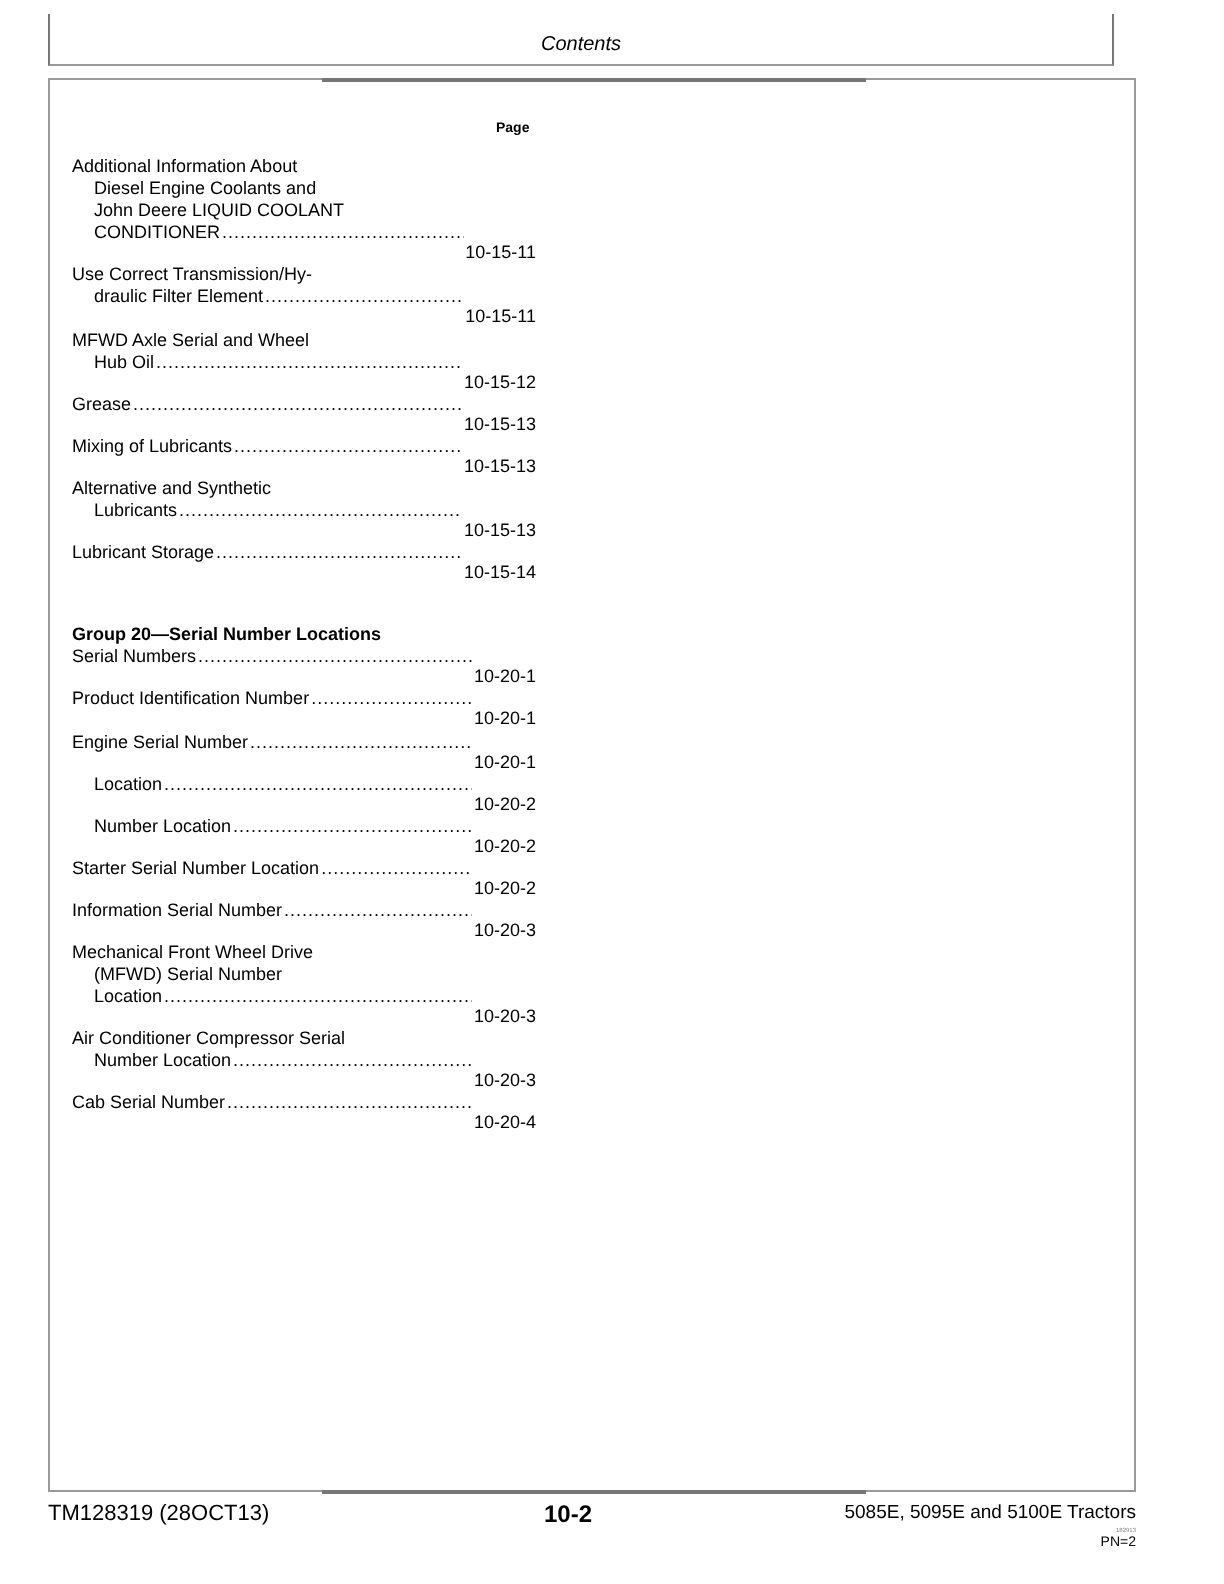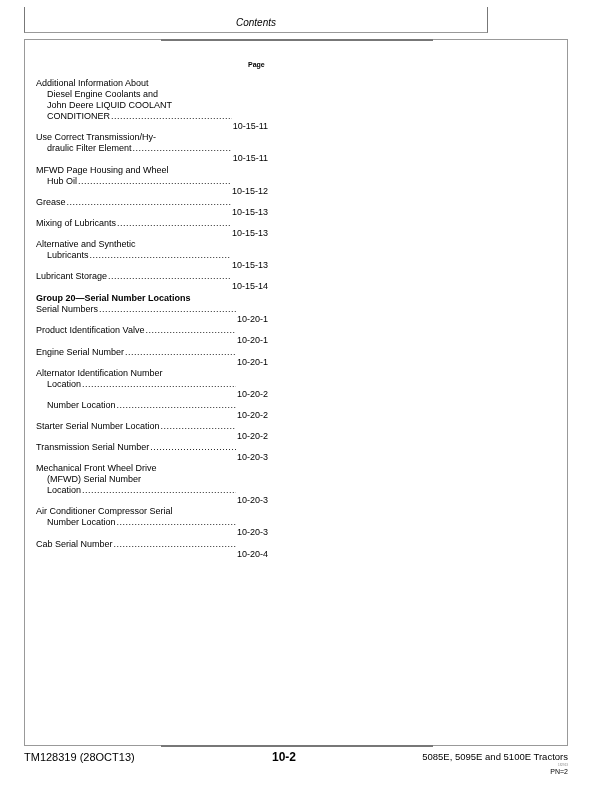--- a/index.html
+++ b/index.html
@@ -1,21 +1,21 @@
 <!DOCTYPE html>
 <html><head>
   <meta charset="utf-8">
   <style>
     html, body { margin: 0; padding: 0; }
     body {
       width: 612px; height: 792px; position: relative; background: #ffffff;
       font-family: "Liberation Sans", sans-serif; color: #000; overflow: hidden;
     }
     .header-box {
-      position: absolute; left: 24px; top: 7px; width: 464px; height: 26px;
+      position: absolute; left: 24px; top: 7px; width: 533px; height: 26px;
       border-left: 1px solid #777; border-right: 1px solid #777; border-bottom: 1px solid #999;
       box-sizing: border-box;
     }
     .header-title {
       position: absolute; left: 0; right: 0; top: 10px; text-align: center;
       font-style: italic; font-size: 10px;
     }
     .main-box {
       position: absolute; left: 24px; top: 39px; width: 544px; height: 707px;
       border: 1px solid #999; box-sizing: border-box;
@@ -35,21 +35,21 @@
     .line { display: flex; white-space: nowrap; text-align: right; }
     .line.indent { padding-left: 11px; }
     .line .txt { flex: 0 0 auto; }
     .line .dots {
       flex: 1 1 auto; overflow: hidden; margin: 0 1px; letter-spacing: 0.5px;
     }
     .line .dots::before {
       content: "................................................................................................................................................";
     }
     .line .pg { flex: 0 0 auto; margin-top: 10px; }
-    .group-head { font-weight: bold; margin-top: 1px; }
+    .group-head { font-weight: bold; margin-top: 20px; }
     .footer-left { position: absolute; left: 24px; top: 751px; font-size: 11px; }
     .footer-center { position: absolute; left: 272px; top: 750px; font-size: 12px; font-weight: bold; }
     .footer-right { position: absolute; right: 44px; top: 751px; font-size: 9.5px; text-align: right; }
     .footer-code { position: absolute; right: 44px; top: 763px; font-size: 3px; color: #888; }
     .footer-pn { position: absolute; right: 44px; top: 768px; font-size: 7px; }
   </style>
 </head>
 <body>
 
 <div class="header-box">
@@ -84,21 +84,21 @@
         <span class="txt">Use Correct Transmission/Hy-</span>
       </div>
       <div class="line indent">
         <span class="txt">draulic Filter Element</span>
         <span class="dots"></span>
         <span class="pg">10-15-11</span>
       </div>
     </div>
     <div>
       <div class="line">
-        <span class="txt">MFWD Page Housing and Wheel</span>
+        <span class="txt">MFWD Axle Serial and Wheel</span>
       </div>
       <div class="line indent">
         <span class="txt">Hub Oil</span>
         <span class="dots"></span>
         <span class="pg">10-15-12</span>
       </div>
     </div>
     <div>
       <div class="line">
         <span class="txt">Grease</span>
@@ -133,36 +133,33 @@
     <div class="group-head">Group 20—Serial Number Locations</div>
     <div>
       <div class="line">
         <span class="txt">Serial Numbers</span>
         <span class="dots"></span>
         <span class="pg">10-20-1</span>
       </div>
     </div>
     <div>
       <div class="line">
-        <span class="txt">Product Identification Valve</span>
+        <span class="txt">Product Identification Number</span>
         <span class="dots"></span>
         <span class="pg">10-20-1</span>
       </div>
     </div>
     <div>
       <div class="line">
         <span class="txt">Engine Serial Number</span>
         <span class="dots"></span>
         <span class="pg">10-20-1</span>
       </div>
     </div>
     <div>
-      <div class="line">
-        <span class="txt">Alternator Identification Number</span>
-      </div>
       <div class="line indent">
         <span class="txt">Location</span>
         <span class="dots"></span>
         <span class="pg">10-20-2</span>
       </div>
     </div>
     <div>
       <div class="line indent">
         <span class="txt">Number Location</span>
         <span class="dots"></span>
@@ -171,21 +168,21 @@
     </div>
     <div>
       <div class="line">
         <span class="txt">Starter Serial Number Location</span>
         <span class="dots"></span>
         <span class="pg">10-20-2</span>
       </div>
     </div>
     <div>
       <div class="line">
-        <span class="txt">Transmission Serial Number</span>
+        <span class="txt">Information Serial Number</span>
         <span class="dots"></span>
         <span class="pg">10-20-3</span>
       </div>
     </div>
     <div>
       <div class="line">
         <span class="txt">Mechanical Front Wheel Drive</span>
       </div>
       <div class="line indent">
         <span class="txt">(MFWD) Serial Number</span>

